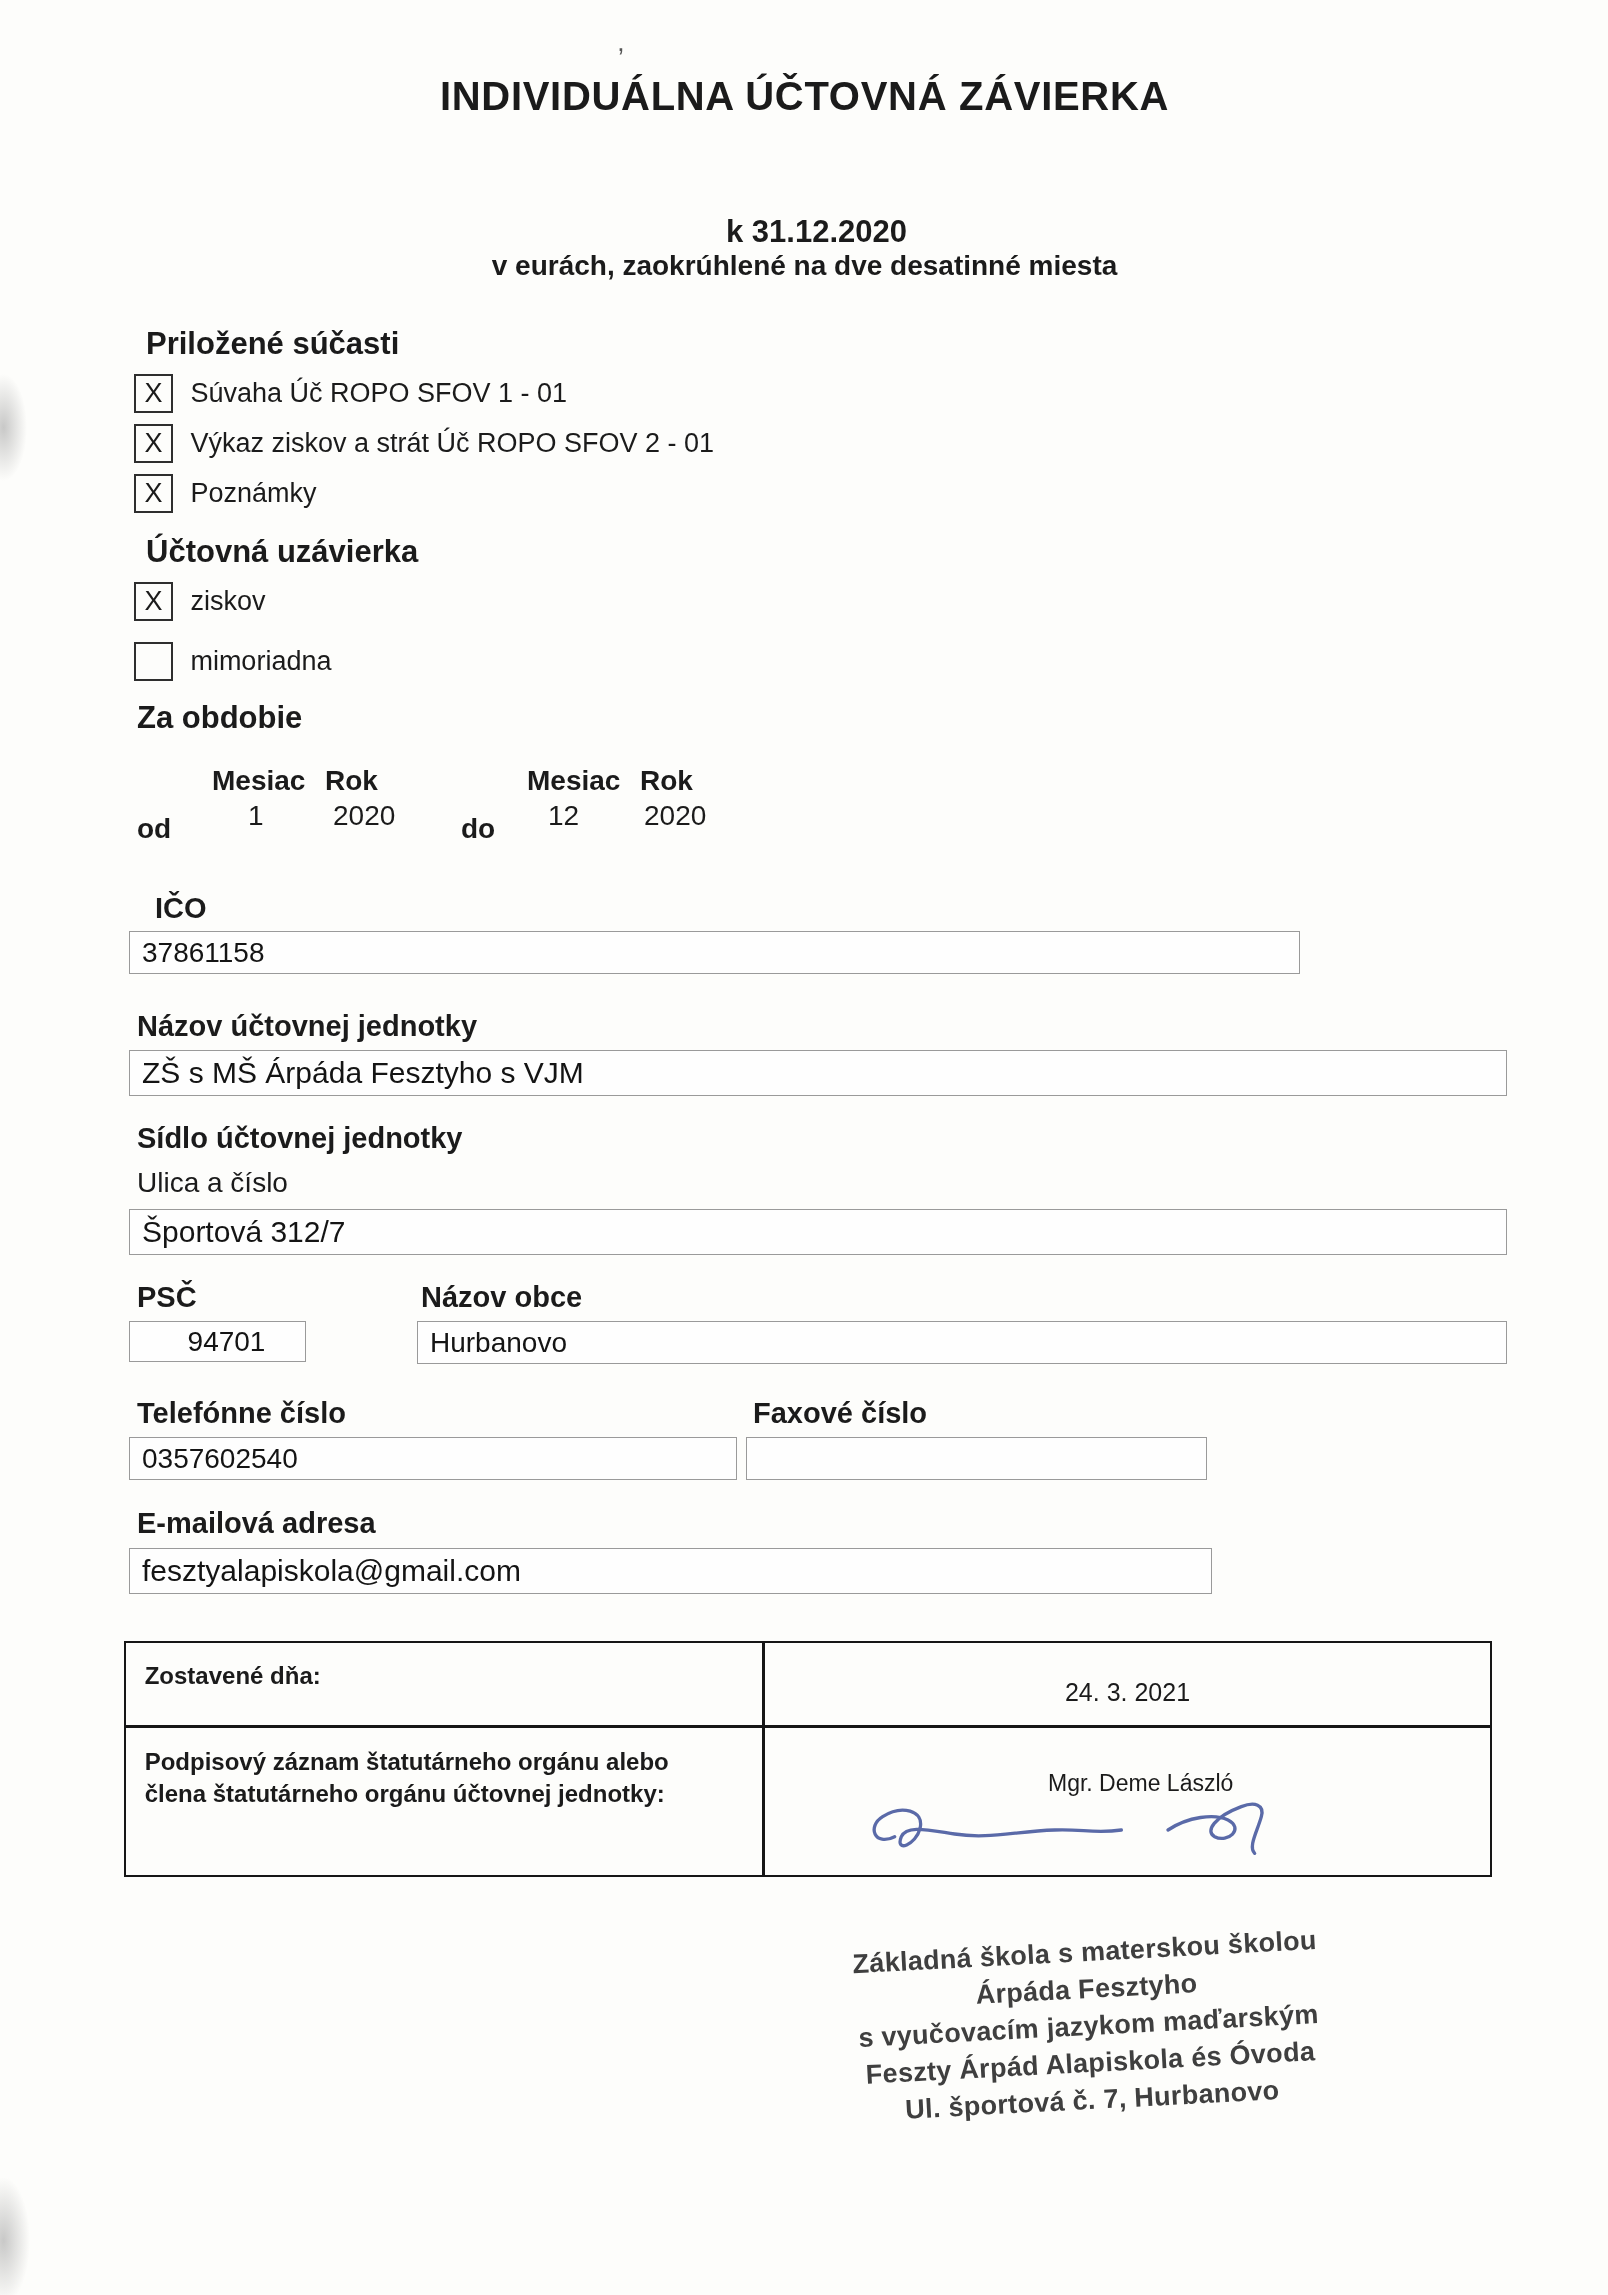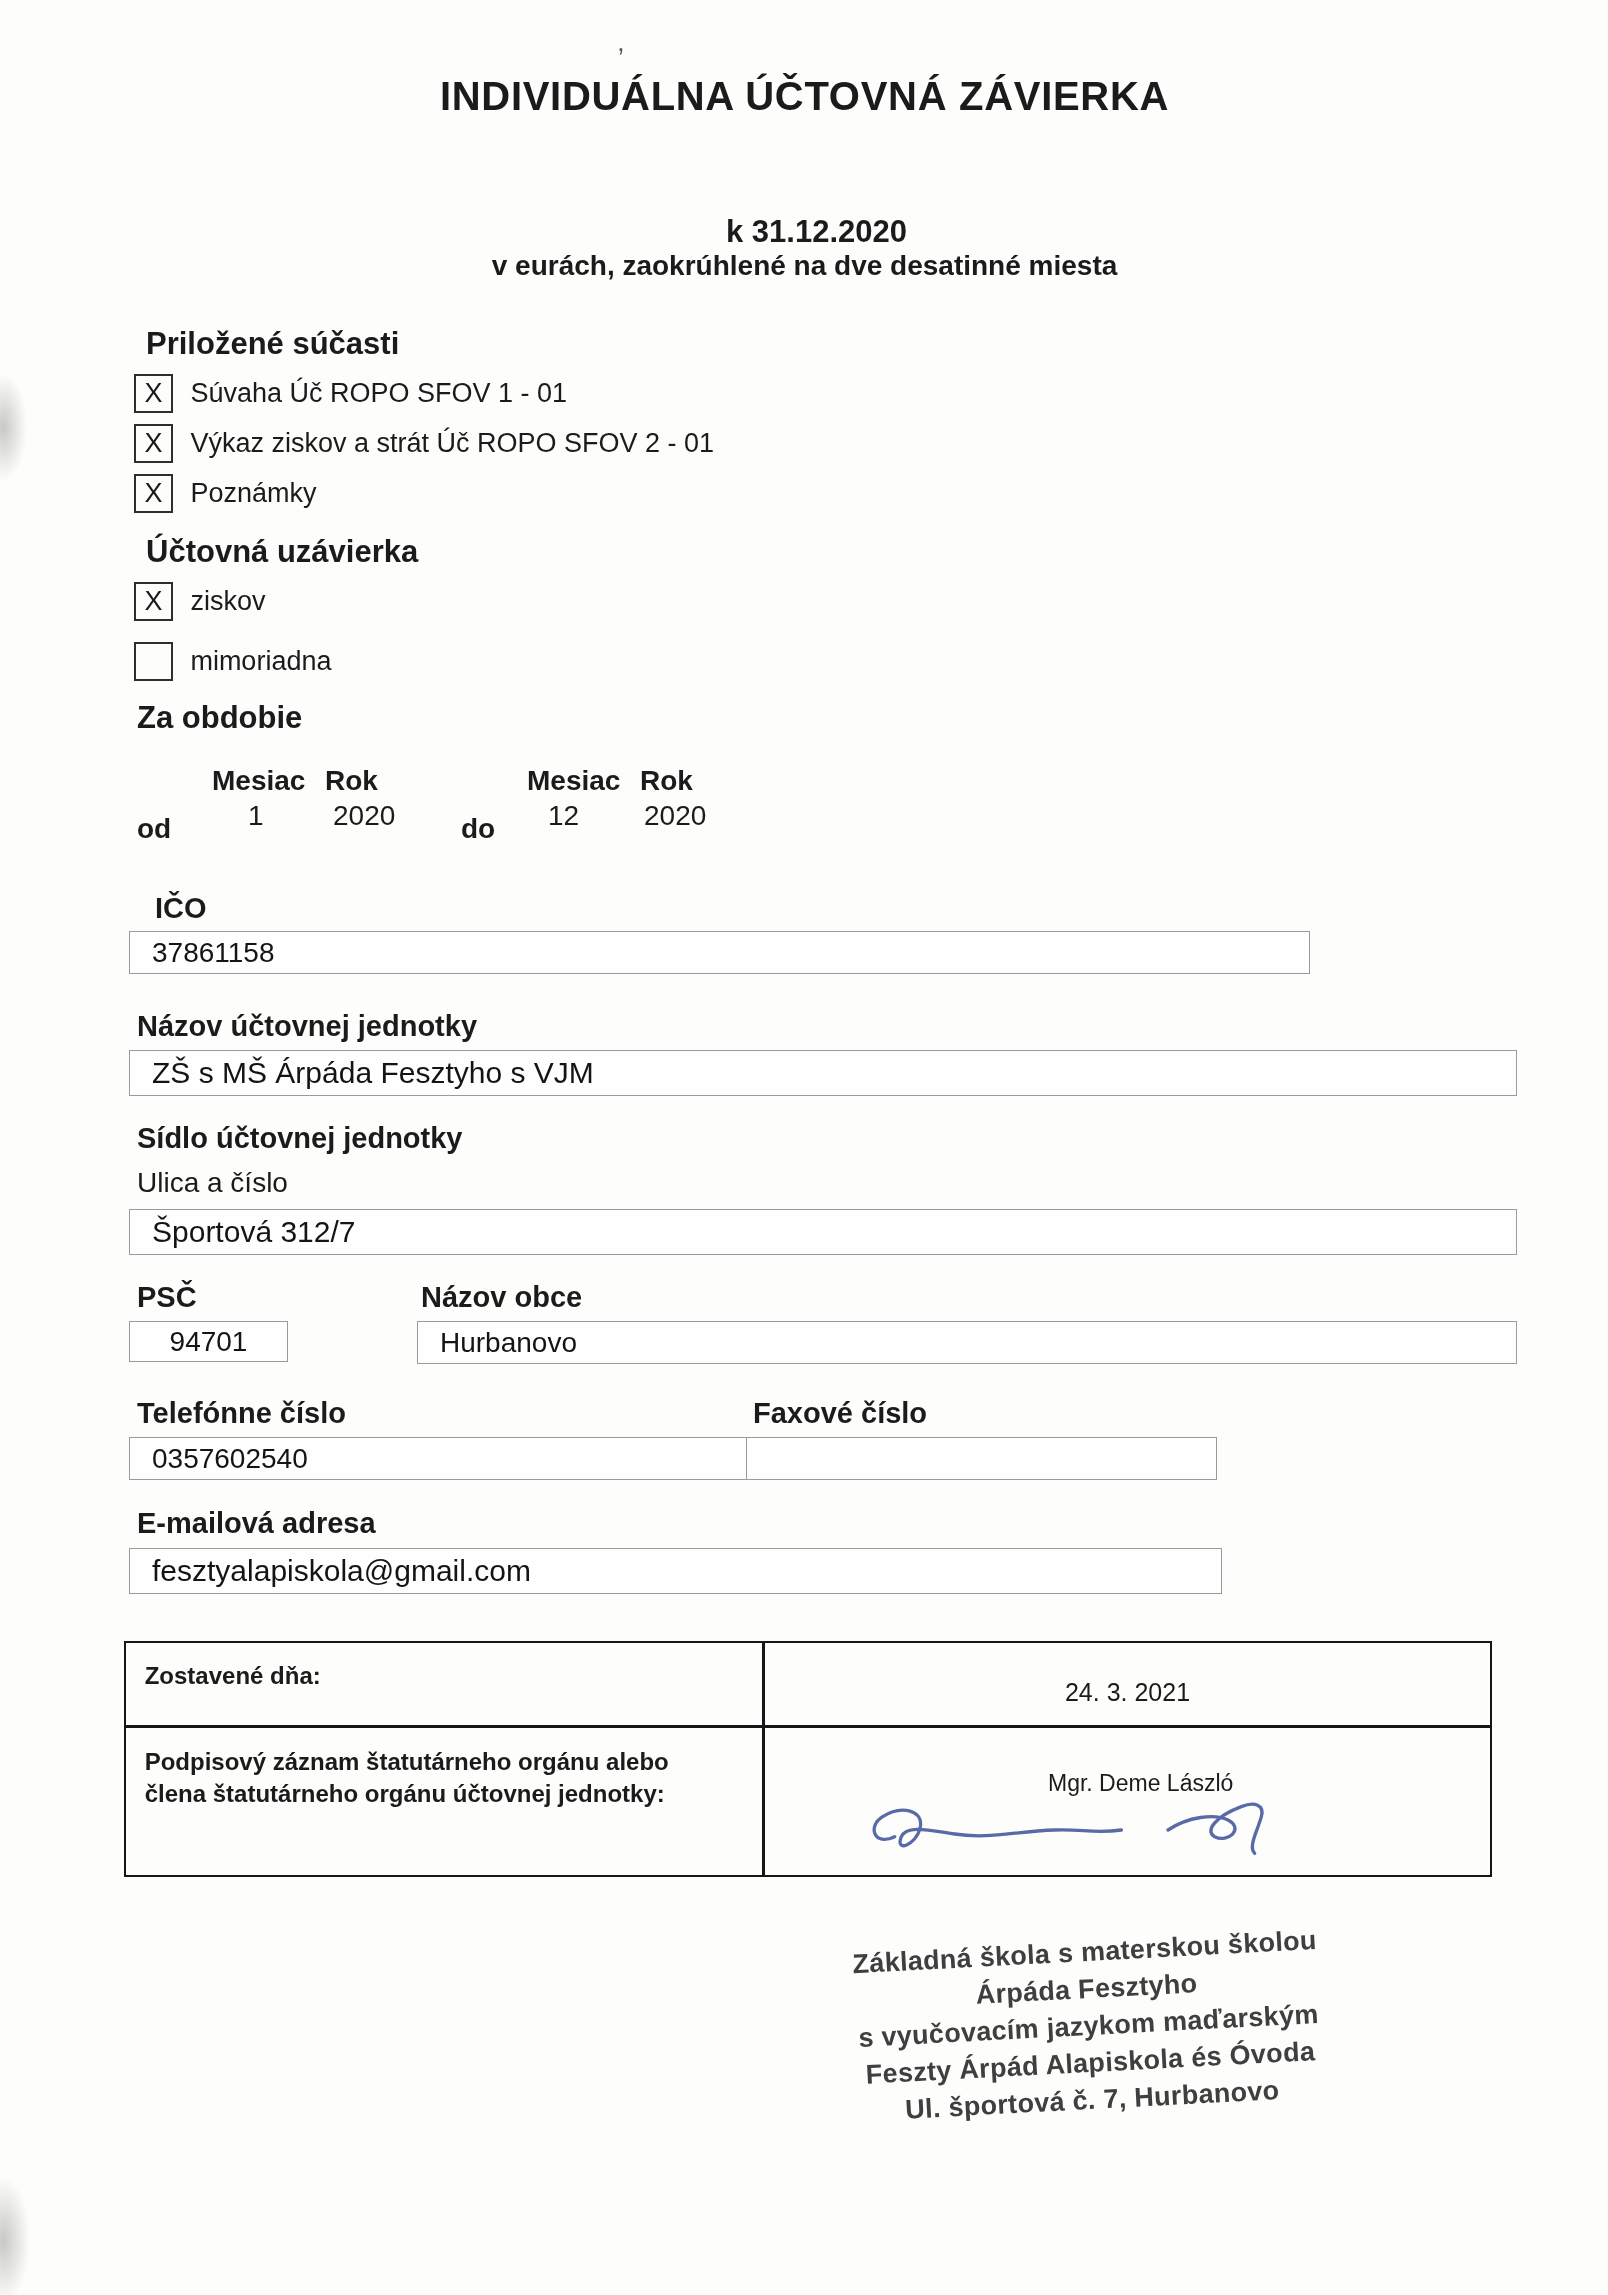--- a/index.html
+++ b/index.html
@@ -23,21 +23,21 @@
     font-size:27px;font-weight:400;color:#1b1b1b;
   }
   .chk-label{font-size:27px;}
   .p-label{font-size:28px;font-weight:bold;margin-top:13px;}
   .p-value{font-size:28px;}
   .field-label-b{font-size:29px;font-weight:bold;}
   .field-label-r{font-size:28px;}
   .field-box{
     border:1.3px solid #9a9a9a;background:#fefefe;
     display:flex;align-items:center;
-    padding-left:22px;font-size:28px;color:#141414;
+    padding-left:12px;font-size:28px;color:#141414;
   }
   .sig-table{
     position:absolute;left:124px;top:1641px;width:1368px;height:236px;
     border:2.7px solid #161616;box-sizing:border-box;
   }
   .sig-col-divider{position:absolute;left:636px;top:0;width:2.7px;height:100%;background:#161616;}
   .sig-row-divider{position:absolute;left:0;top:82px;width:100%;height:2.7px;background:#161616;}
   .tbl-label{font-size:24px;font-weight:bold;line-height:32px;}
   .tbl-value{font-size:25px;}
   .stamp{
@@ -105,21 +105,21 @@
 
   <div class="abs field-label-b" style="left:137px;top:1010px;">Názov účtovnej jednotky</div>
   <div class="abs field-box" style="left:129px;top:1050px;width:1364px;height:44px;font-size:30px;">ZŠ s MŠ Árpáda Fesztyho s VJM</div>
 
   <div class="abs field-label-b" style="left:137px;top:1122px;">Sídlo účtovnej jednotky</div>
   <div class="abs field-label-r" style="left:137px;top:1167px;">Ulica a číslo</div>
   <div class="abs field-box" style="left:129px;top:1209px;width:1364px;height:44px;font-size:30px;">Športová 312/7</div>
 
   <div class="abs field-label-b" style="left:137px;top:1281px;">PSČ</div>
   <div class="abs field-label-b" style="left:421px;top:1281px;">Názov obce</div>
-  <div class="abs field-box" style="left:129px;top:1321px;width:157px;height:39px;justify-content:center;padding-left:0;">94701</div>
+  <div class="abs field-box" style="left:129px;top:1321px;width:157px;height:39px;justify-content:center;padding-left:18px;">94701</div>
   <div class="abs field-box" style="left:417px;top:1321px;width:1076px;height:41px;">Hurbanovo</div>
 
   <div class="abs field-label-b" style="left:137px;top:1397px;">Telefónne číslo</div>
   <div class="abs field-label-b" style="left:753px;top:1397px;">Faxové číslo</div>
   <div class="abs field-box" style="left:129px;top:1437px;width:594px;height:41px;">0357602540</div>
   <div class="abs field-box" style="left:746px;top:1437px;width:447px;height:41px;"></div>
 
   <div class="abs field-label-b" style="left:137px;top:1507px;">E-mailová adresa</div>
   <div class="abs field-box" style="left:129px;top:1548px;width:1069px;height:44px;font-size:30px;">fesztyalapiskola@gmail.com</div>
 

